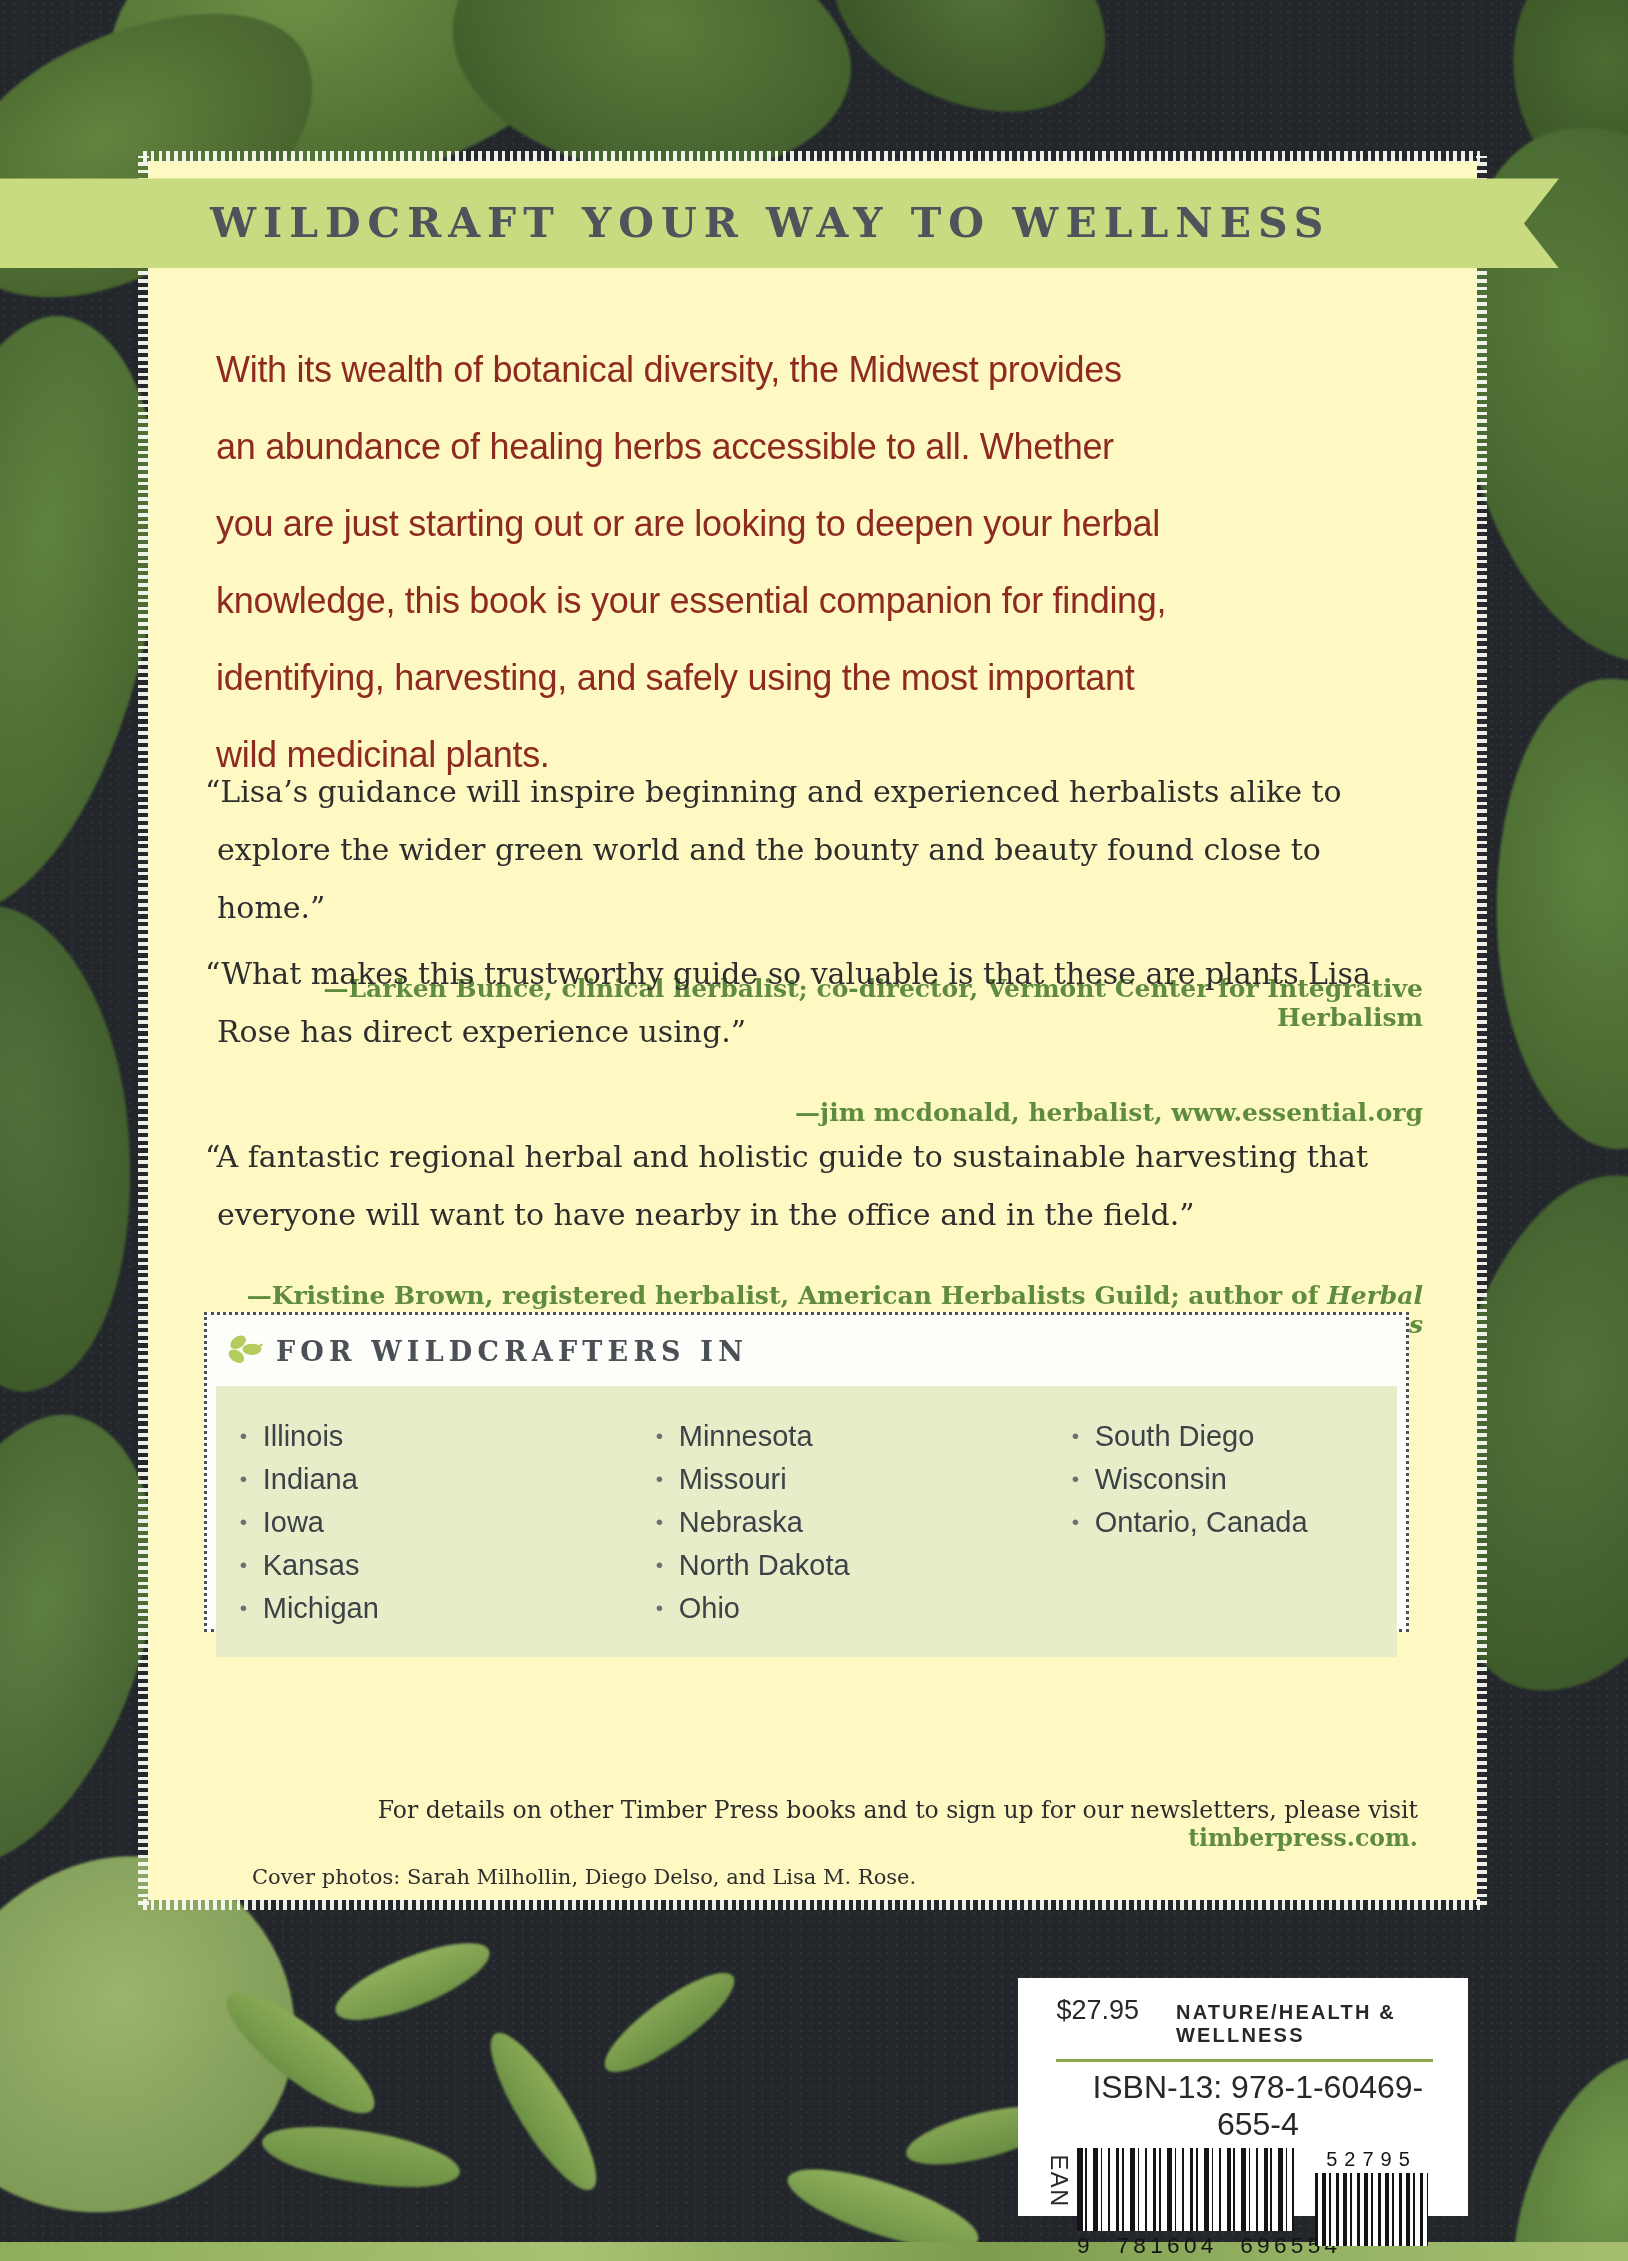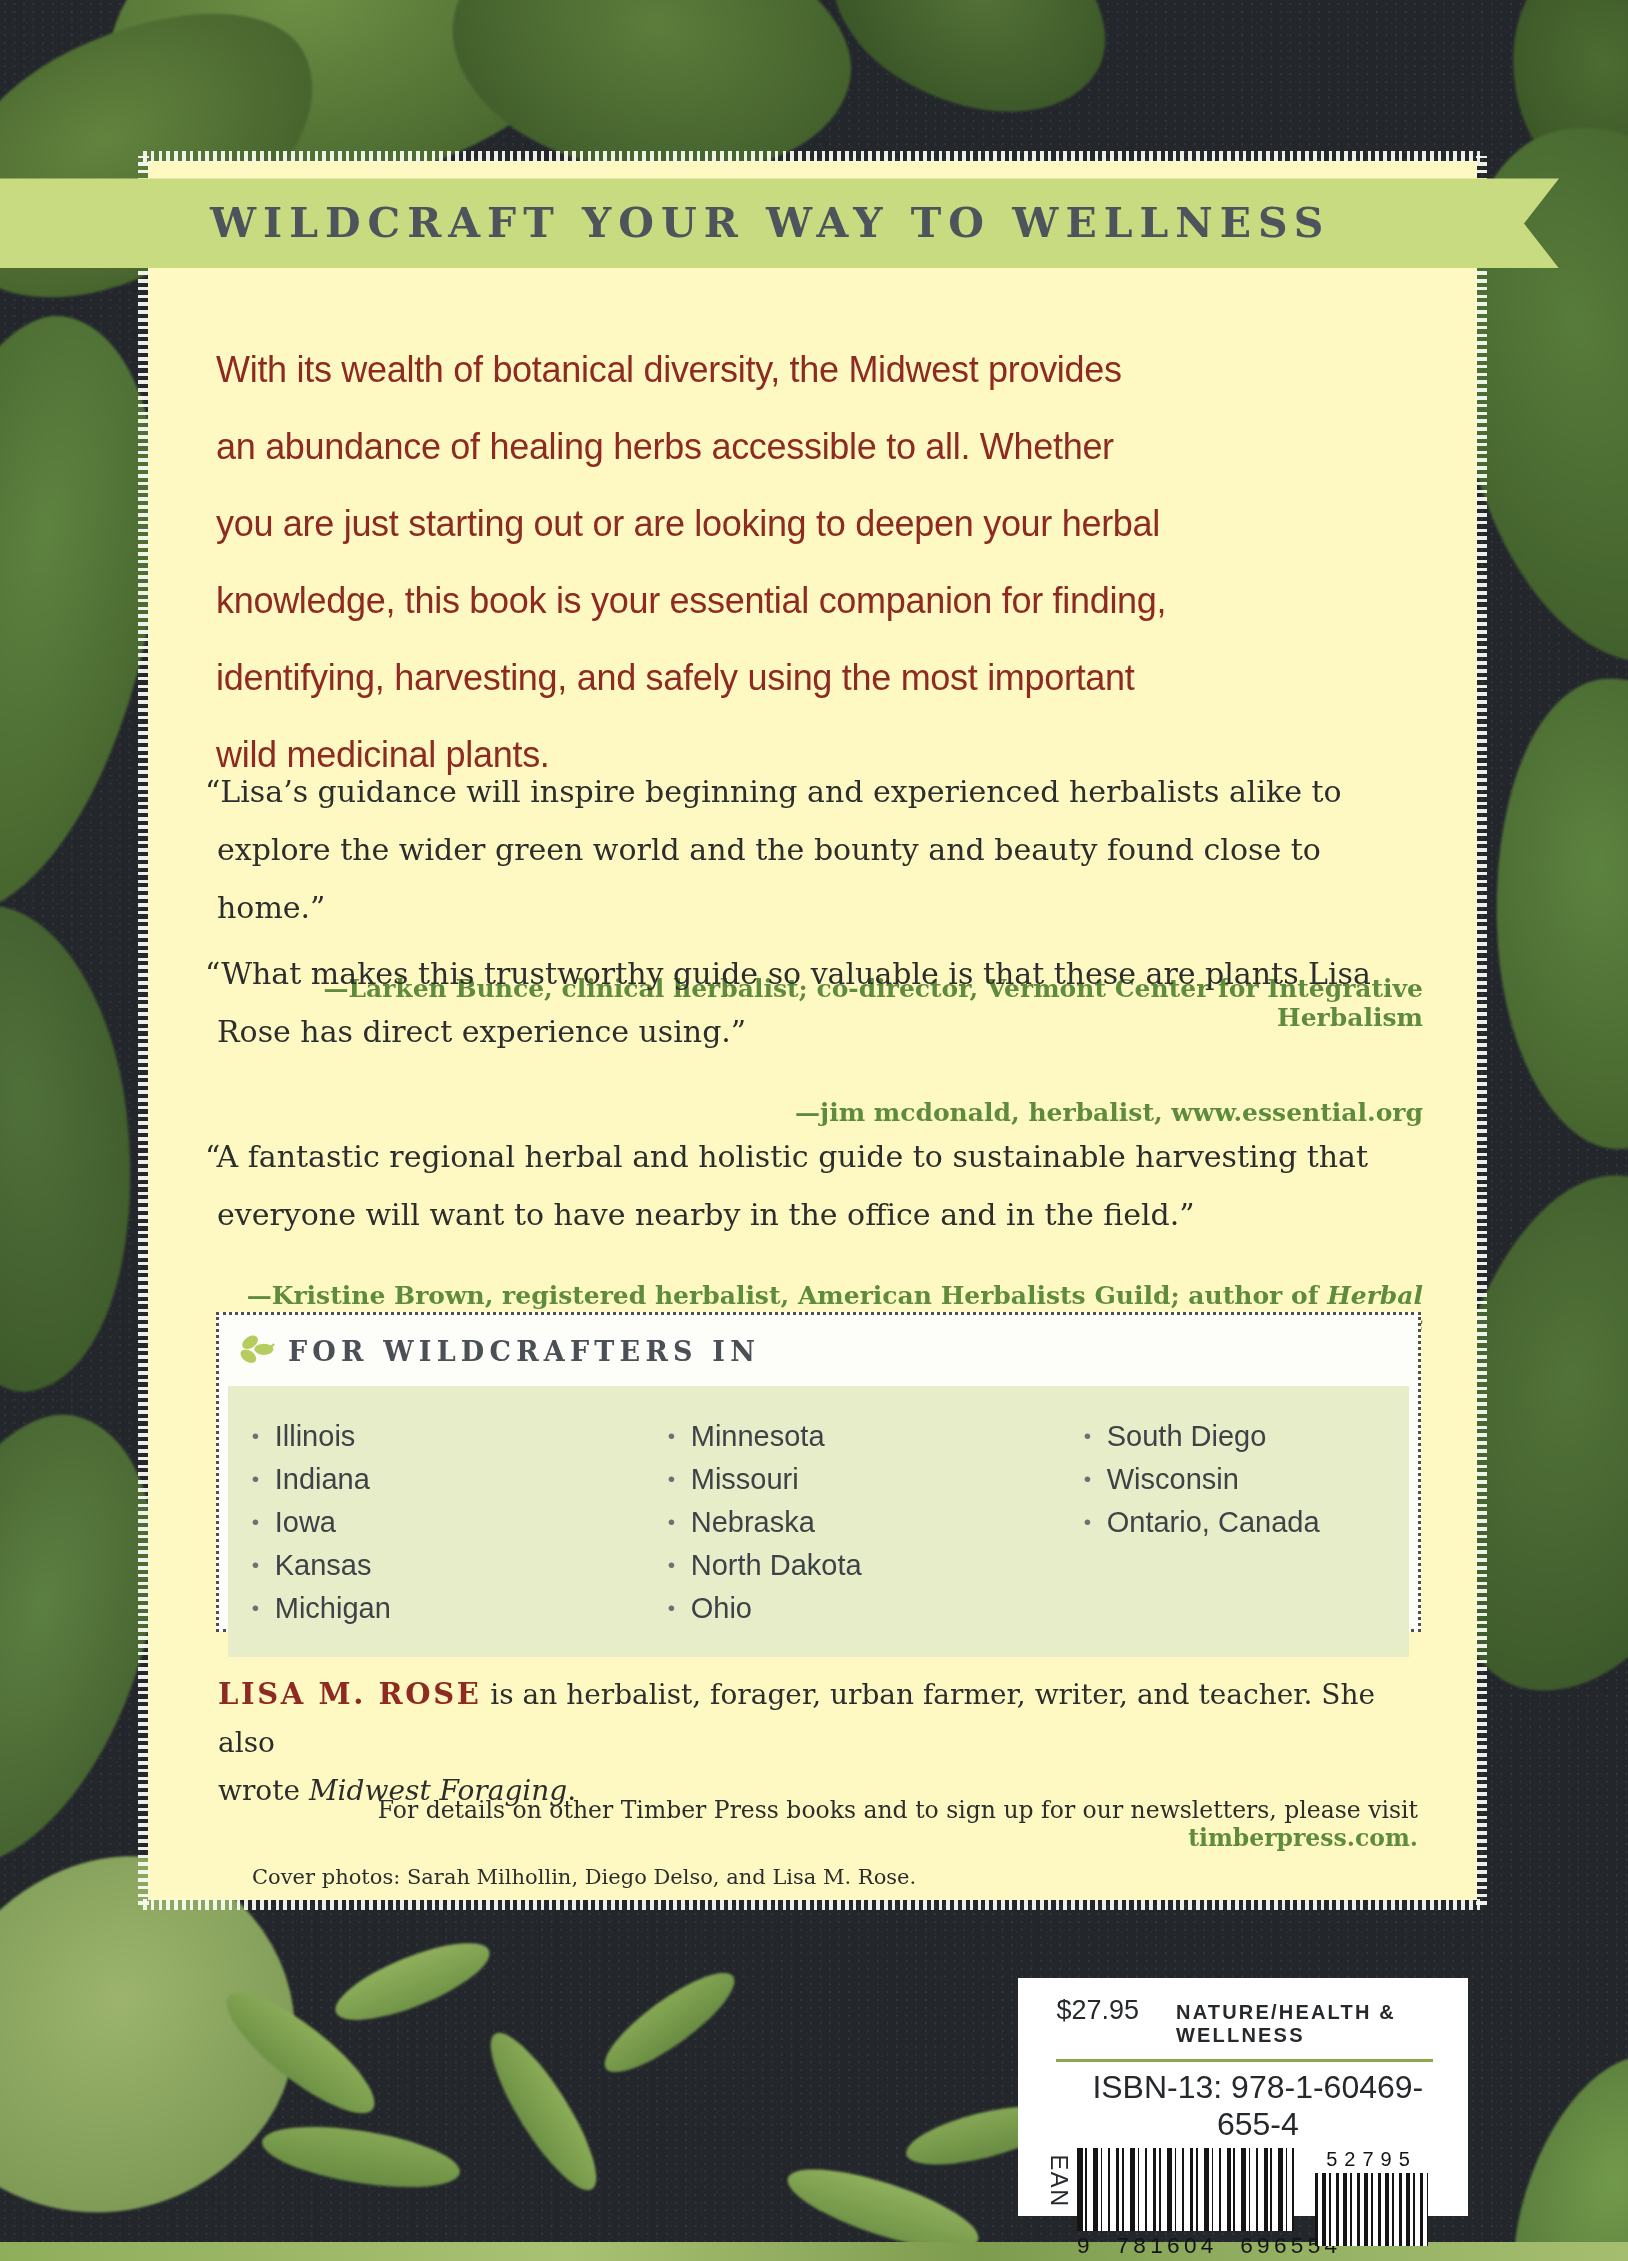--- a/index.html
+++ b/index.html
@@ -64,21 +64,21 @@
   }
   .quote-line.indent{padding-left:12px;}
   .quote-attr{
     margin-top:37px;padding-left:12px;
     font-family:"DejaVu Serif", serif;font-weight:700;font-size:25px;color:#5f8c3c;text-align:right;
   }
   .quote-attr i{font-weight:700;}
 
   
   .wildbox{
-    position:absolute;left:68px;top:1151px;width:1205px;height:320px;
+    position:absolute;left:56px;top:1151px;width:1205px;height:320px;
     border:3.5px dotted #4f4f4f;background:#fdfdfa;box-sizing:border-box;text-align:center;
   }
   .wildhead{display:flex;align-items:center;gap:12px;padding:17.4px 0 0 19px;}
   .wildhead-label{
     font-family:"DejaVu Serif", serif;font-weight:700;
     font-size:27px;letter-spacing:5.2px;color:#4a5056;
   }
   .wildpanel{
     margin:15.7px 8.7px 8.7px 8.7px;background:#e7edc9;
     padding:30px 0 26px 24px;display:flex;
@@ -281,24 +281,20 @@
             <span>Wisconsin</span>
           </div>
         <div class="state">
             <span class="dot">•</span>
             <span>Ontario, Canada</span>
           </div>
       </div>
     </div>
   </div>
 
-  <div class="bio">
-    <div class="bio-line"><span class="bio-name">LISA M. ROSE</span><span> is an herbalist, forager, urban farmer, writer, and teacher. She also</span></div>
-    <div class="bio-line"><span>wrote </span><i>Midwest Foraging</i><span>.</span></div>
-  </div>
 
   <div class="footer">
     <div class="footer-details"><span>For details on other Timber Press books and to sign up for our newsletters, please visit </span><span class="footer-link">timberpress.com.</span></div>
     <div class="footer-credits">Cover photos: Sarah Milhollin, Diego Delso, and Lisa M. Rose.</div>
   </div>
 </div>
 
 <div class="barcode-box">
   <div class="price-row">
     <span class="price">$27.95</span>

